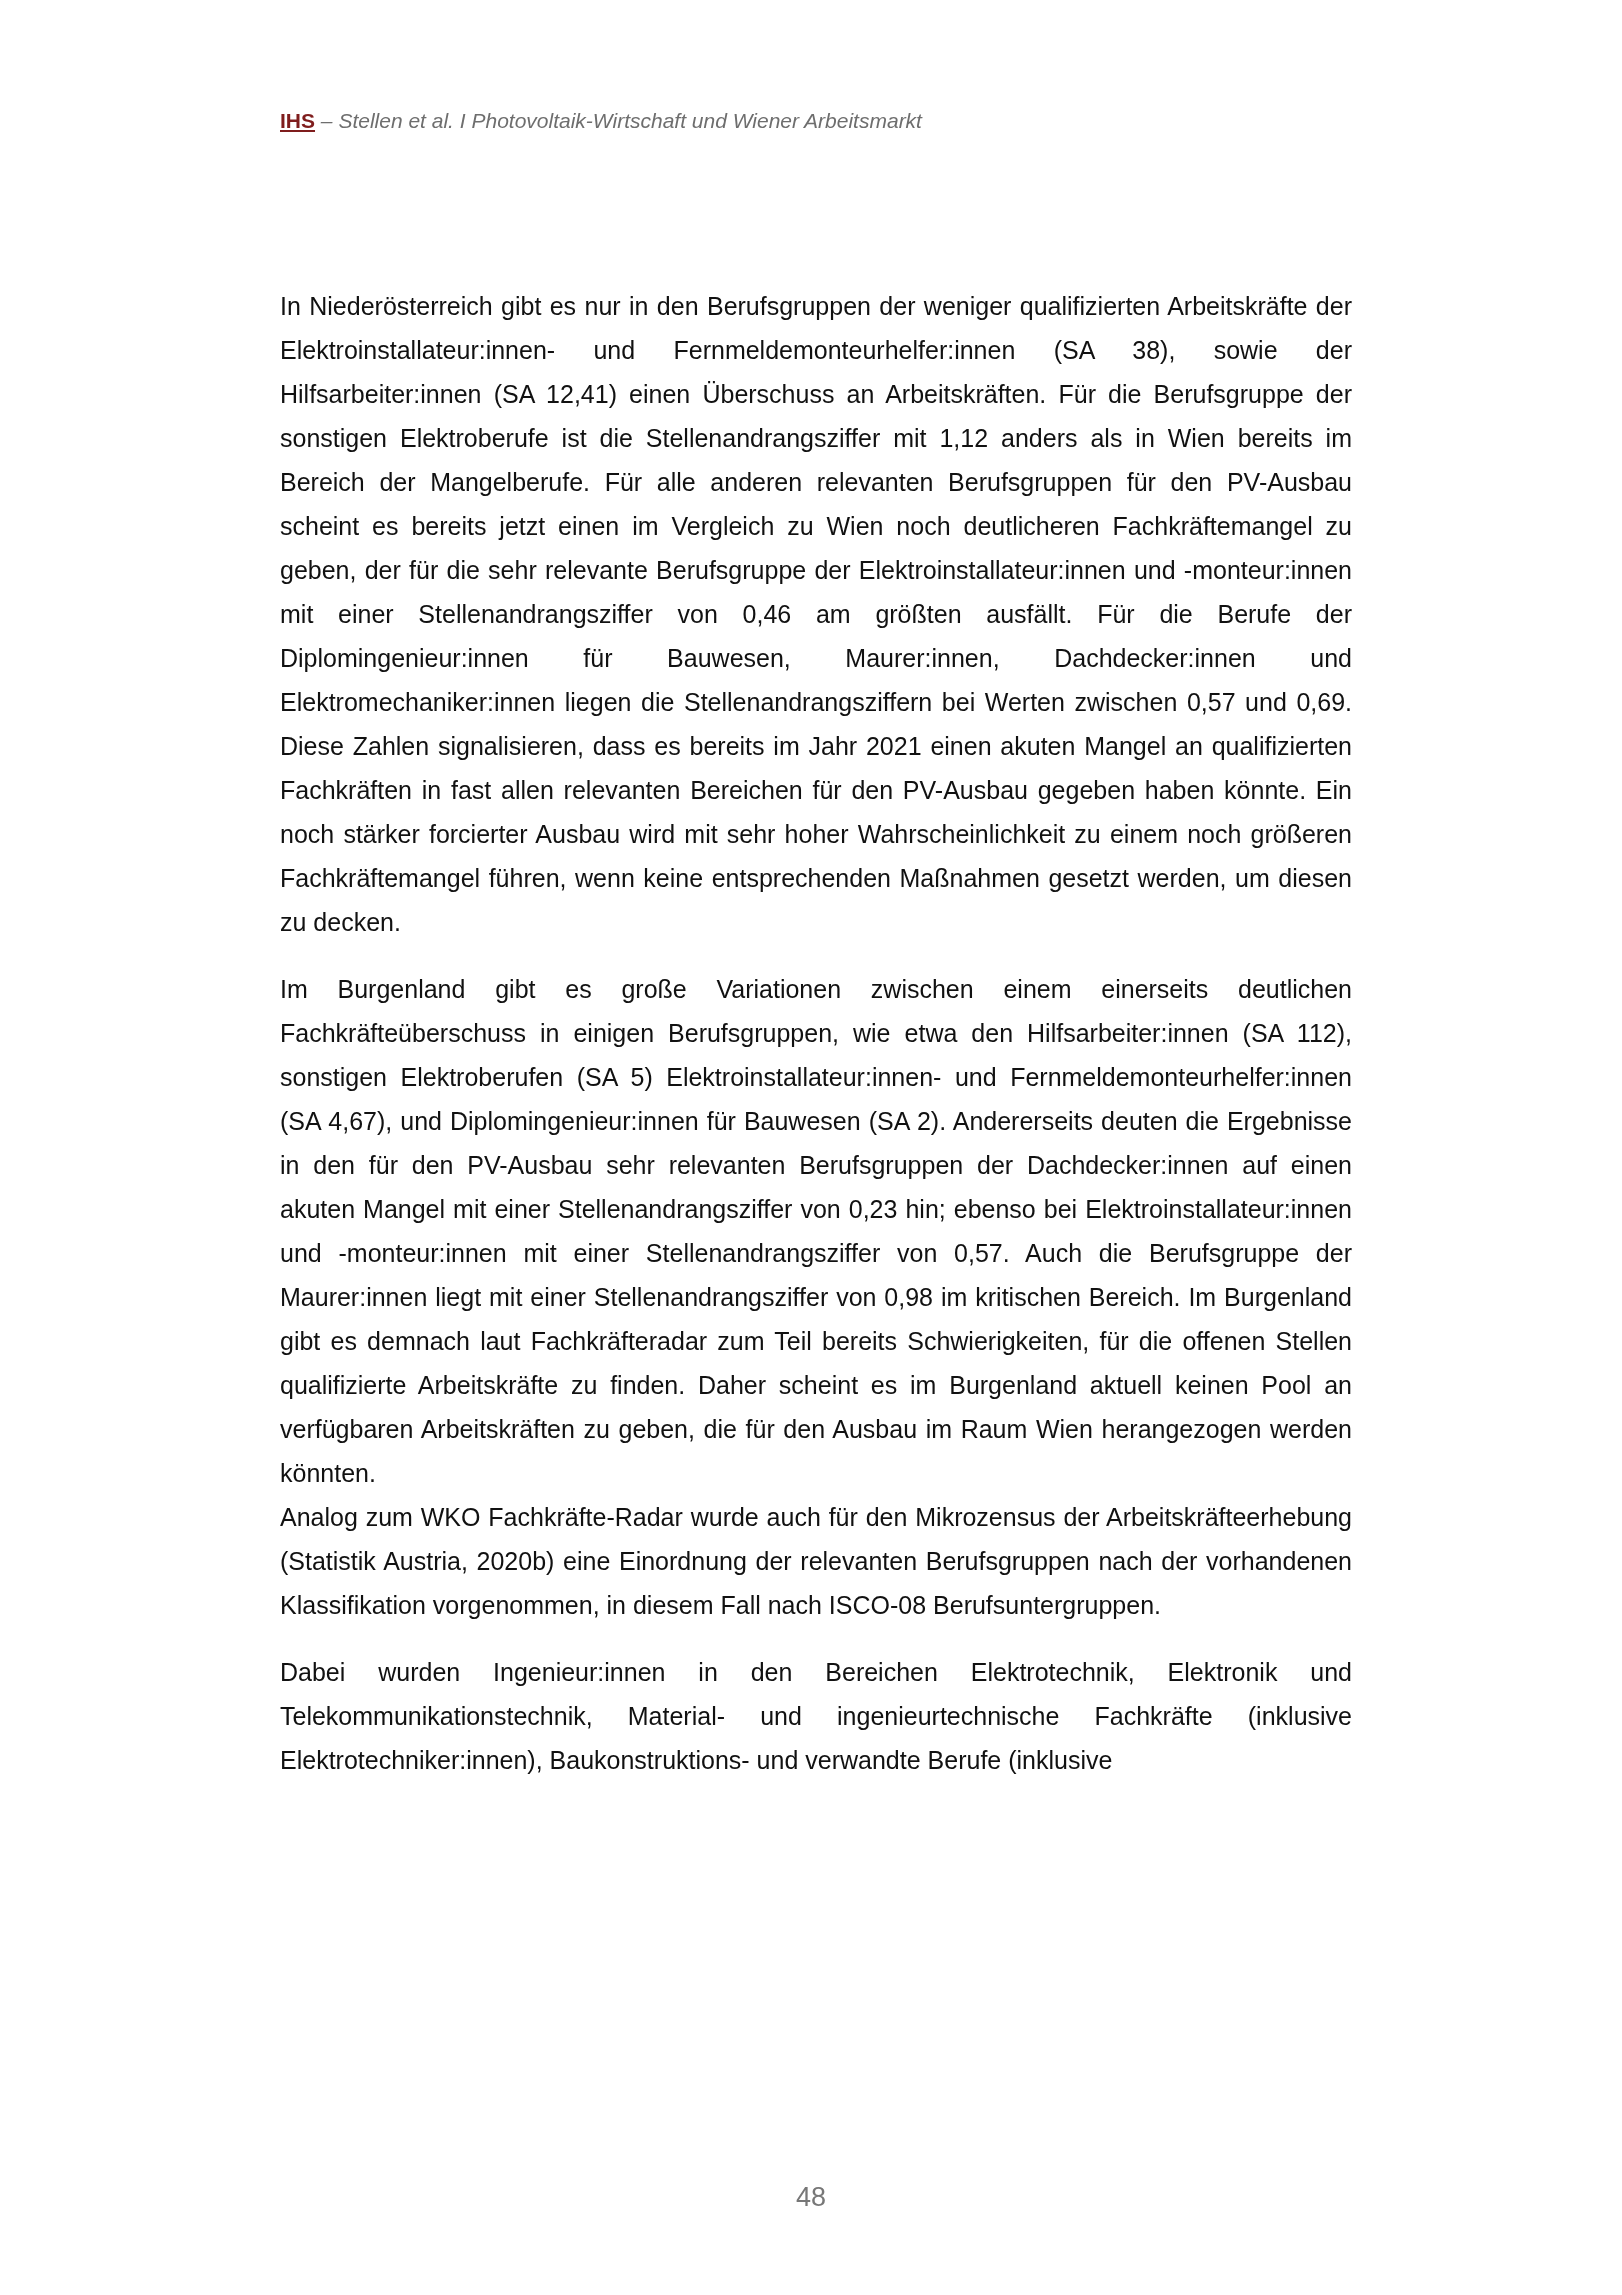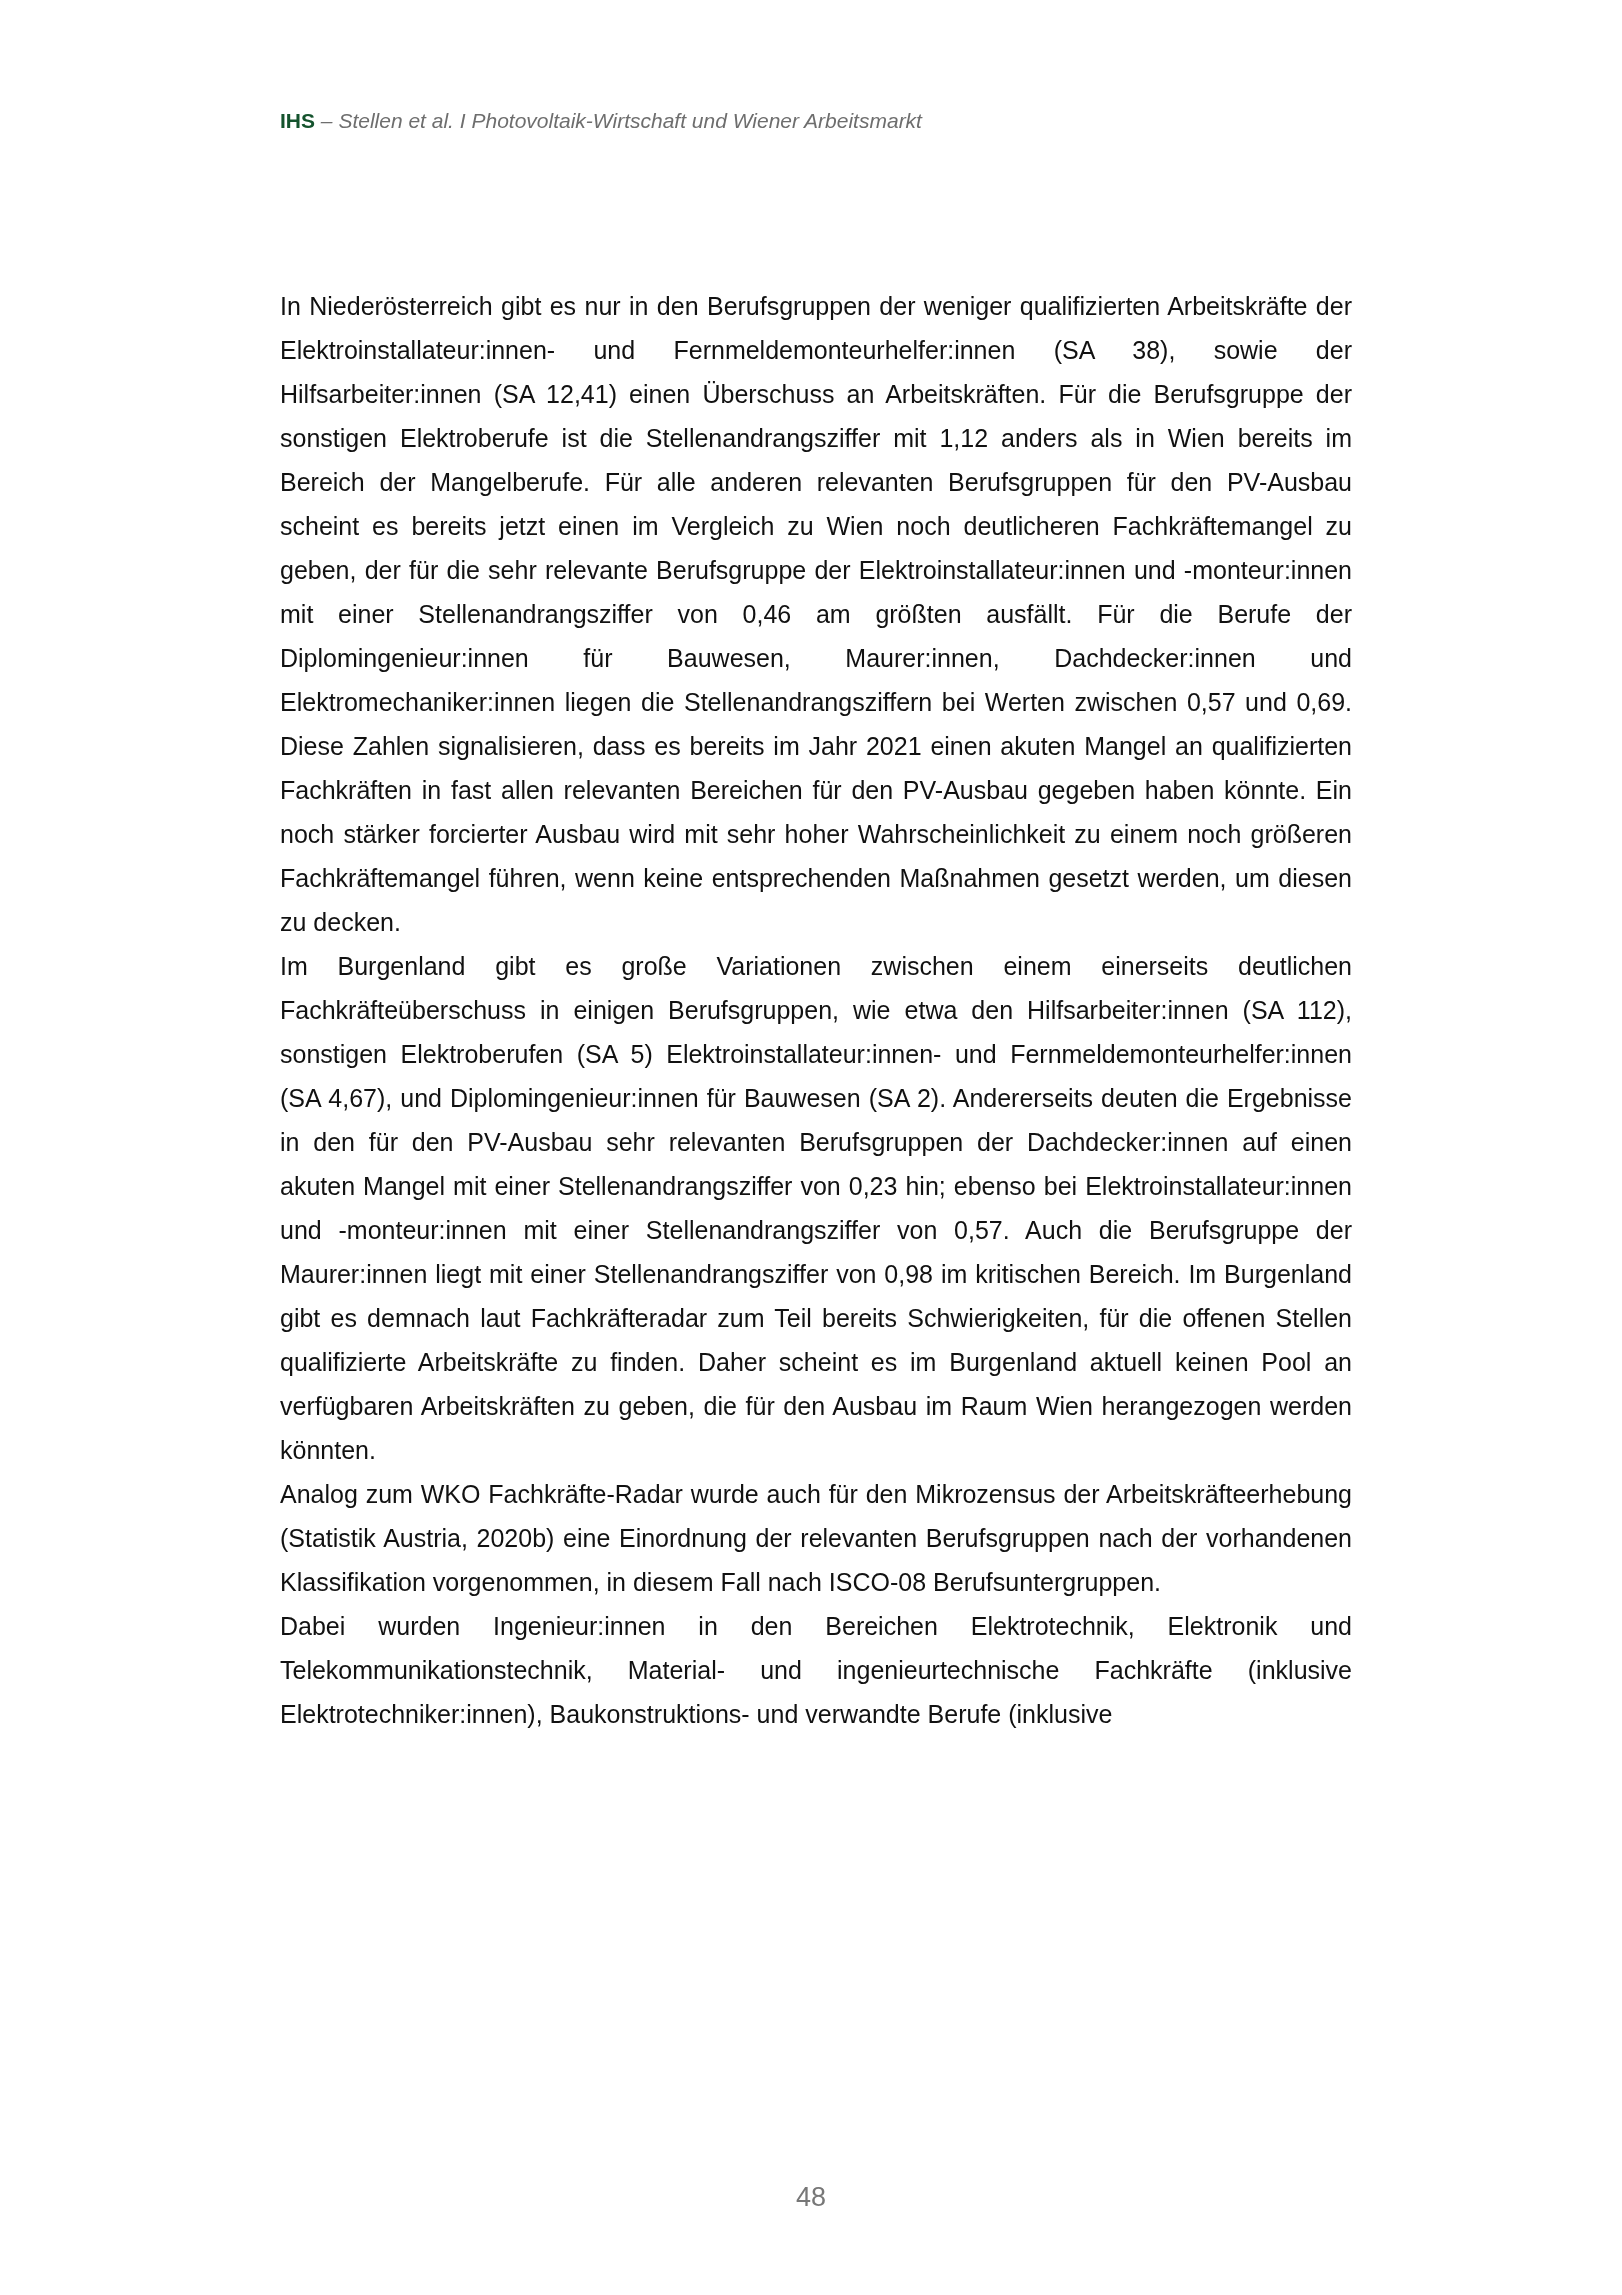--- a/index.html
+++ b/index.html
@@ -2,29 +2,29 @@
 <html style="font-size:13px"><head>
   <meta charset="utf-8">
   <style>
     html, body { margin: 0; padding: 0; background: #ffffff; }
     body { width: 1622px; height: 2295px; position: relative; overflow: hidden; }
     .header {
       position: absolute; left: 280px; top: 109px;
       font-family: "Liberation Sans", sans-serif; font-size: 21px;
       color: #6e6e6e; white-space: nowrap;
     }
-    .header .org { color: #14532d; font-weight: bold; font-style: normal; }
+    .header .org { color: #7f1d1d; font-weight: bold; font-style: normal; text-decoration: underline; }
     .header .rest { font-style: italic; }
     .content {
       position: absolute; left: 280px; top: 284px; width: 1072px;
       font-family: "Liberation Sans", sans-serif;
       font-size: 25px; line-height: 44px; color: #111111;
     }
     .content p { margin: 0; text-align: justify; }
-    .content p.gap { }
+    .content p.gap { margin-top: 23px; }
     .section-heading {
       font-family: "Liberation Sans", sans-serif;
       font-size: 31px; color: #9b1b45; font-weight: normal;
       margin: 27.6px 0 21px 0; line-height: 44px;
       display: flex;
     }
     .section-heading .num { width: 122px; display: inline-block; }
     .page-number {
       position: absolute; left: 0; width: 1622px; top: 2182px; text-align: center;
       font-family: "Liberation Sans", sans-serif; font-size: 27px; color: #777777;

